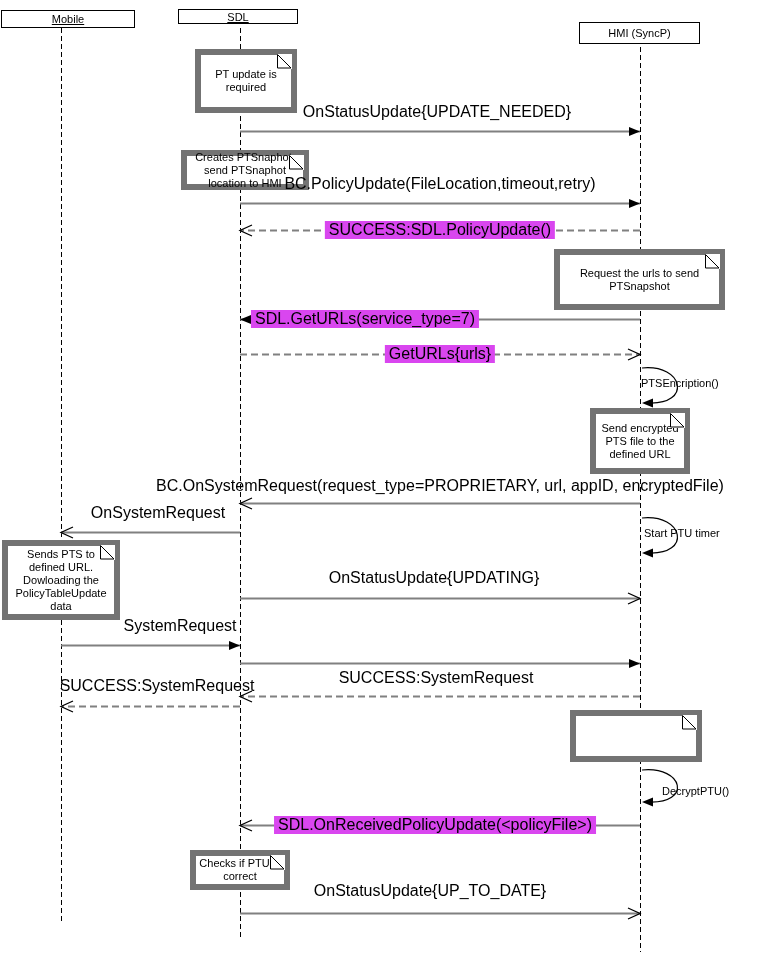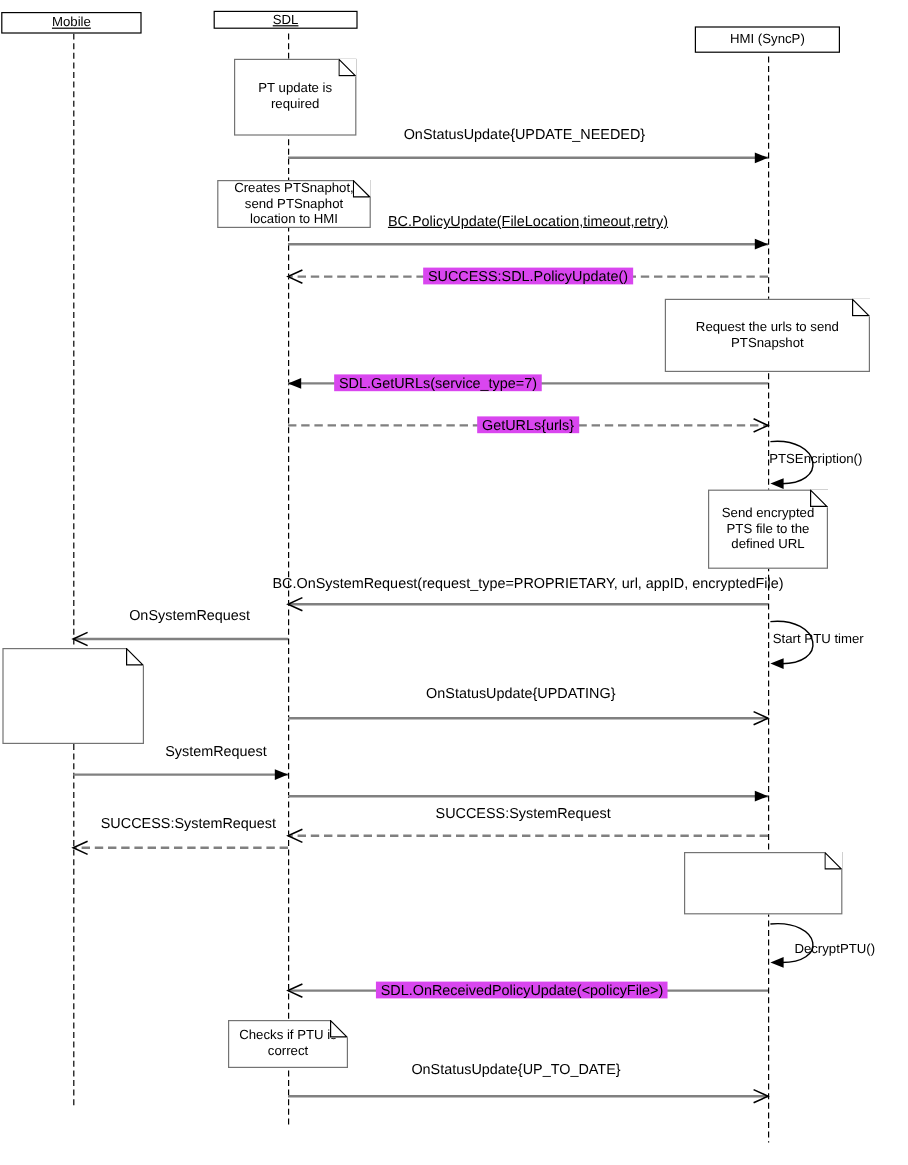--- a/index.html
+++ b/index.html
@@ -8,29 +8,29 @@
     font-family:"Liberation Sans",sans-serif;color:#000;overflow:hidden;
   }
   #wires{position:absolute;top:0;left:0;z-index:1;}
   .actor-box{
     position:absolute;box-sizing:border-box;border:1px solid #000;background:#fff;
     display:flex;align-items:center;justify-content:center;
     font-size:11px;z-index:2;
   }
   .actor-box.u .actor-label{text-decoration:underline;}
   .note{
-    position:absolute;box-sizing:border-box;border:1px solid #737373;background:#fff;
+    position:absolute;box-sizing:border-box;border:6px solid #737373;background:#fff;
     display:flex;align-items:center;justify-content:center;text-align:center;
     font-size:11px;line-height:13px;z-index:2;
   }
   .note-text{white-space:pre-line;display:block;width:100%;}
   .fold{position:absolute;top:-1px;right:-1px;z-index:3;}
   .msg-label{
     position:absolute;transform:translate(-50%,-50%);
-    font-size:12px;white-space:nowrap;z-index:4;color:#000;
+    font-size:16px;white-space:nowrap;z-index:4;color:#000;
   }
   .msg-label.inline{background:#d946ef;padding:0 4px;}
   .self-label{
     position:absolute;transform:translateY(-50%);
     font-size:11px;white-space:nowrap;z-index:4;color:#000;
   }
 </style>
 </head>
 <body>
 
@@ -102,36 +102,36 @@
       <g>
         <path d="M 642 518 C 684 514, 692 555, 648 553" fill="none" stroke="#000000" stroke-width="1.2"></path>
         <polygon points="642,553 653,548.5 653,557.5" fill="#000000"></polygon>
       </g>
       <g>
         <path d="M 642 770 C 684 766, 692 804, 648 802" fill="none" stroke="#000000" stroke-width="1.2"></path>
         <polygon points="642,802 653,797.5 653,806.5" fill="#000000"></polygon>
       </g>
     </svg>
     <div class="msg-label" style="left: 437px; top: 112px;">OnStatusUpdate{UPDATE_NEEDED}</div>
-    <div class="msg-label" style="left: 440px; top: 184px; text-decoration: underline;">BC.PolicyUpdate(FileLocation,timeout,retry)</div>
+    <div class="msg-label" style="left: 440px; top: 184px;">BC.PolicyUpdate(FileLocation,timeout,retry)</div>
     <div class="msg-label inline" style="left: 440px; top: 230px;">SUCCESS:SDL.PolicyUpdate()</div>
     <div class="msg-label inline" style="left: 365px; top: 319px;">SDL.GetURLs(service_type=7)</div>
     <div class="msg-label inline" style="left: 440px; top: 354px;">GetURLs{urls}</div>
     <div class="msg-label" style="left: 440px; top: 486px;">BC.OnSystemRequest(request_type=PROPRIETARY, url, appID, encryptedFile)</div>
     <div class="msg-label" style="left: 158px; top: 513px;">OnSystemRequest</div>
     <div class="msg-label" style="left: 434px; top: 578px;">OnStatusUpdate{UPDATING}</div>
     <div class="msg-label" style="left: 180px; top: 626px;">SystemRequest</div>
     <div class="msg-label" style="left: 436px; top: 678px;">SUCCESS:SystemRequest</div>
     <div class="msg-label" style="left: 157px; top: 686px;">SUCCESS:SystemRequest</div>
     <div class="msg-label inline" style="left: 435px; top: 825px;">SDL.OnReceivedPolicyUpdate(&lt;policyFile&gt;)</div>
     <div class="msg-label" style="left: 430px; top: 891px;">OnStatusUpdate{UP_TO_DATE}</div>
     <div class="self-label" style="left: 641px; top: 383px;">PTSEncription()</div>
     <div class="self-label" style="left: 644px; top: 533px;">Start PTU timer</div>
     <div class="self-label" style="left: 662px; top: 791px;">DecryptPTU()</div>
-    <div class="actor-box u" style="left: 1px; top: 10px; width: 117px; height: 18px;">
+    <div class="actor-box u" style="left: 1px; top: 10px; width: 134px; height: 18px;">
       <span class="actor-label">Mobile</span>
     </div>
     <div class="actor-box u" style="left: 178px; top: 9px; width: 120px; height: 15px;">
       <span class="actor-label">SDL</span>
     </div>
     <div class="actor-box" style="left: 579px; top: 22px; width: 121px; height: 22px;">
       <span class="actor-label">HMI (SyncP)</span>
     </div>
     <div class="note" style="left: 195px; top: 49px; width: 102px; height: 64px;">
       <svg width="15" height="15" class="fold">
@@ -165,20 +165,25 @@
       </svg>
       <span class="note-text">Send encrypted
 PTS file to the
 defined URL</span>
     </div>
     <div class="note" style="left: 2px; top: 540px; width: 118px; height: 80px;">
       <svg width="15" height="15" class="fold">
         <rect width="15" height="15" fill="#ffffff"></rect>
         <path d="M0.5,0.5 L14,14 L0.5,14 Z" fill="#ffffff" stroke="#000000" stroke-width="1"></path>
       </svg>
+      <span class="note-text">Sends PTS to
+defined URL.
+Dowloading the
+PolicyTableUpdate
+data</span>
     </div>
     <div class="note" style="left: 570px; top: 710px; width: 132px; height: 52px;">
       <svg width="15" height="15" class="fold">
         <rect width="15" height="15" fill="#ffffff"></rect>
         <path d="M0.5,0.5 L14,14 L0.5,14 Z" fill="#ffffff" stroke="#000000" stroke-width="1"></path>
       </svg>
     </div>
     <div class="note" style="left: 190px; top: 850px; width: 100px; height: 40px;">
       <svg width="15" height="15" class="fold">
         <rect width="15" height="15" fill="#ffffff"></rect>

